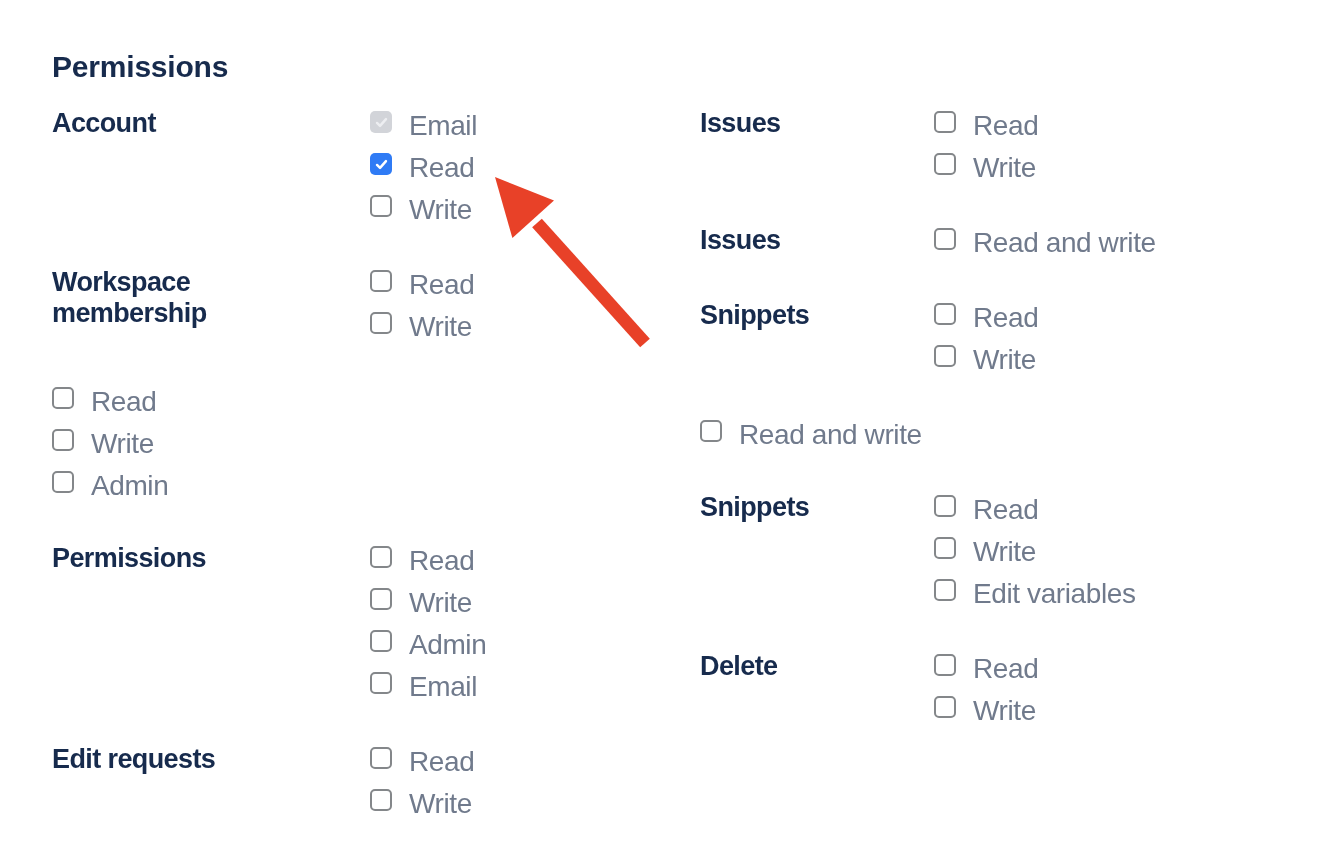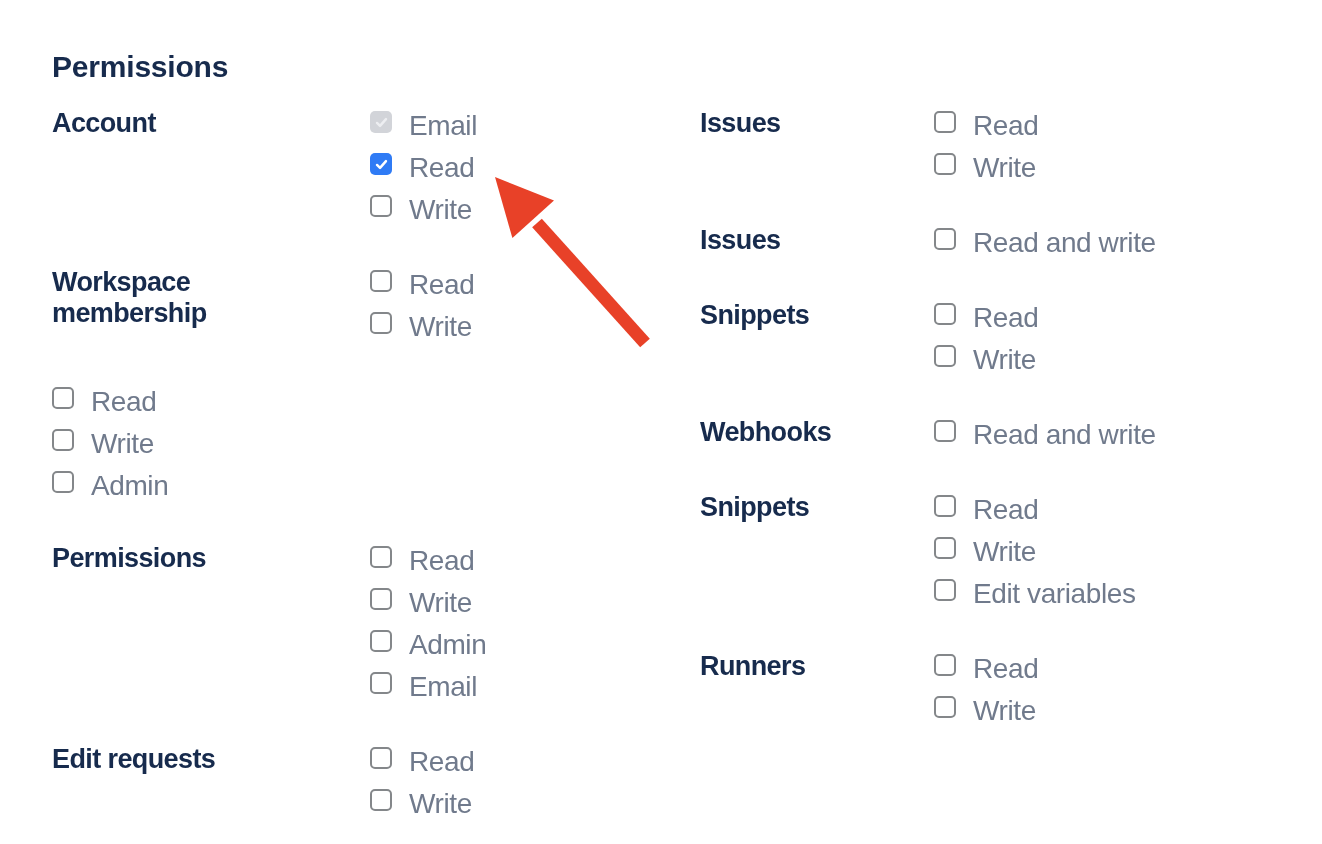--- a/index.html
+++ b/index.html
@@ -178,21 +178,20 @@
               <span class="checkbox unchecked"></span>
               <span class="option-label">Read</span>
             </label>
             <label class="option-row">
               <span class="checkbox unchecked"></span>
               <span class="option-label">Write</span>
             </label>
           </div>
         </div>
         <div class="perm-group">
-          <div class="group-label">Webhooks</div>
           <div class="options">
             <label class="option-row">
               <span class="checkbox unchecked"></span>
               <span class="option-label">Read and write</span>
             </label>
           </div>
         </div>
         <div class="perm-group">
           <div class="group-label">Snippets</div>
           <div class="options">
@@ -204,21 +203,21 @@
               <span class="checkbox unchecked"></span>
               <span class="option-label">Write</span>
             </label>
             <label class="option-row">
               <span class="checkbox unchecked"></span>
               <span class="option-label">Edit variables</span>
             </label>
           </div>
         </div>
         <div class="perm-group">
-          <div class="group-label">Runners</div>
+          <div class="group-label">Delete</div>
           <div class="options">
             <label class="option-row">
               <span class="checkbox unchecked"></span>
               <span class="option-label">Read</span>
             </label>
             <label class="option-row">
               <span class="checkbox unchecked"></span>
               <span class="option-label">Write</span>
             </label>
           </div>

